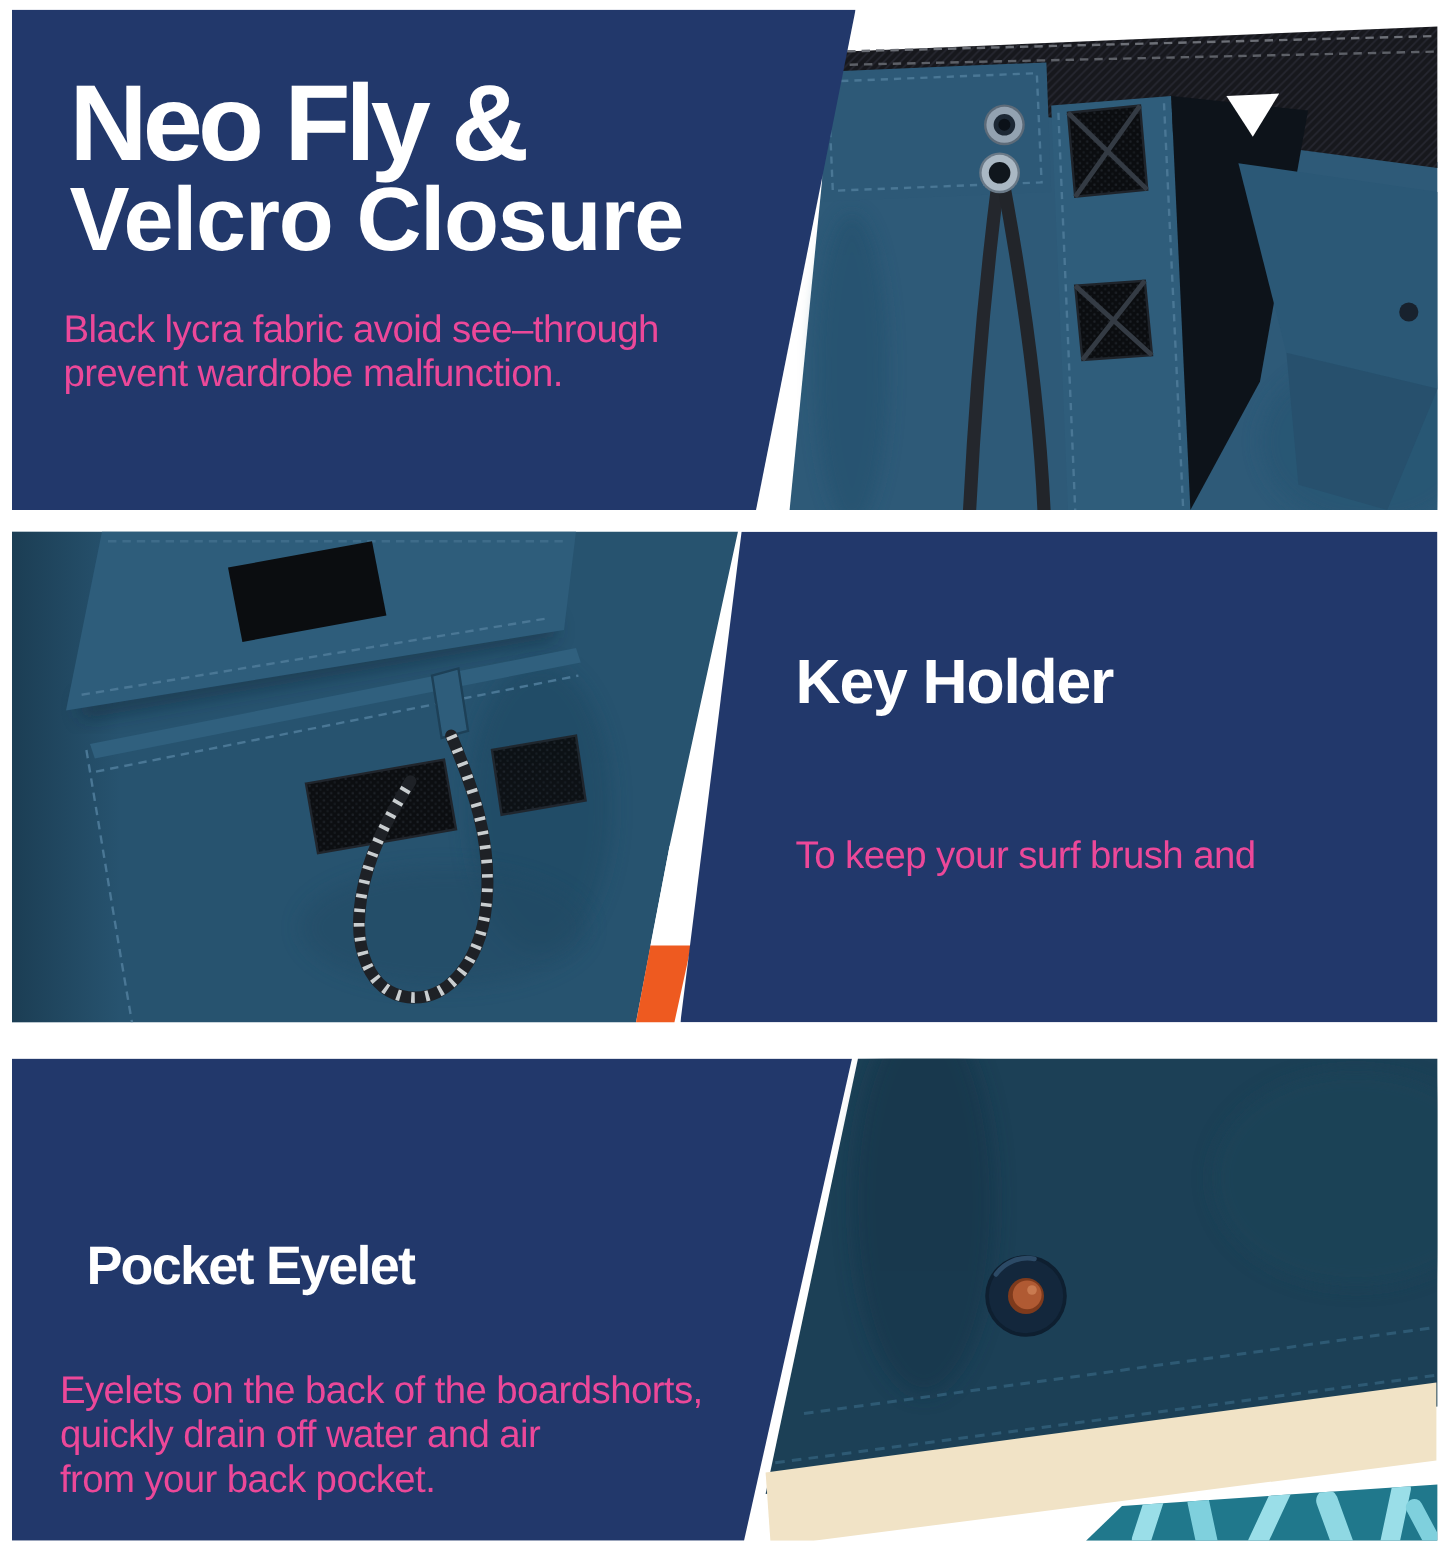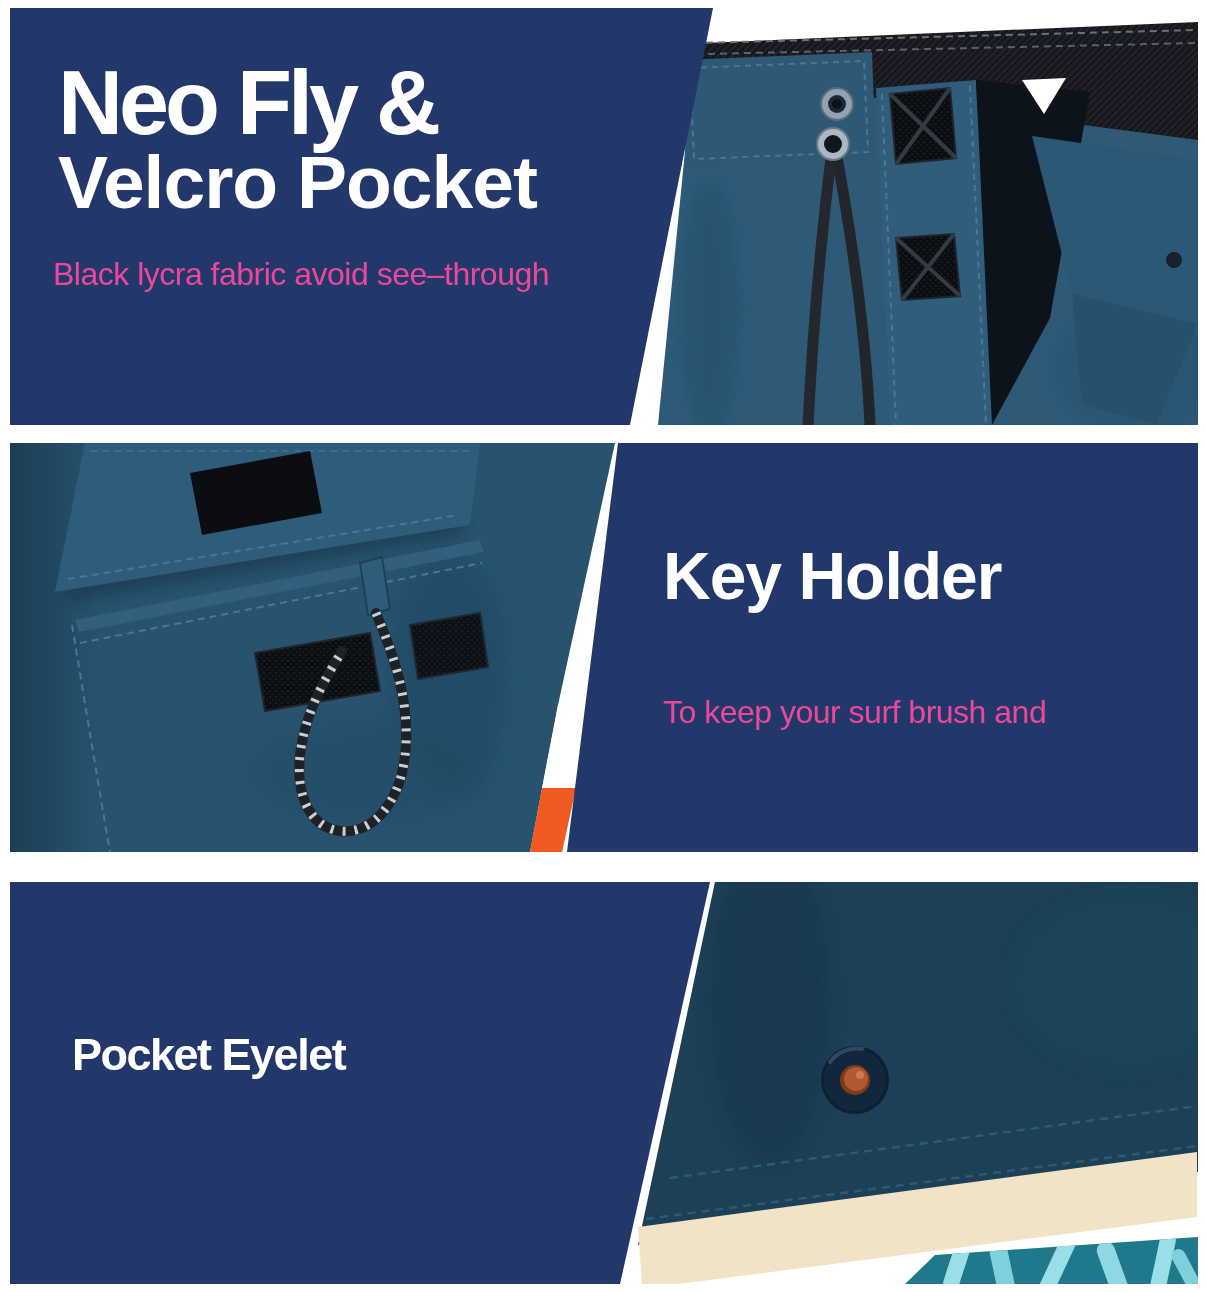--- a/index.html
+++ b/index.html
@@ -16,21 +16,21 @@
   #panel-1{clip-path:polygon(0 0,703px 0,620px 100%,0 100%);}
   #panel-2{clip-path:polygon(608px 0,100% 0,100% 100%,557px 100%);}
   #panel-3{clip-path:polygon(0 0,700px 0,610px 100%,0 100%);}
   .hline{position:absolute;color:#ffffff;font-weight:700;white-space:nowrap;line-height:1;}
   .body{position:absolute;color:#ec4899;font-weight:400;white-space:nowrap;}
   
   #s1-h1{left:48px;top:50px;font-size:90px;letter-spacing:-4px;}
   #s1-h2{left:48px;top:137px;font-size:75px;letter-spacing:-1px;}
   #s1-body{left:43px;top:248px;font-size:32px;line-height:37px;letter-spacing:-0.5px;}
   
-  #s2-h1{left:653px;top:100px;font-size:66px;letter-spacing:-1px;}
+  #s2-h1{left:653px;top:100px;font-size:52px;letter-spacing:-1px;}
   #s2-body{left:653px;top:224px;font-size:32px;line-height:38px;letter-spacing:-0.5px;margin-top:26px;}
   
   #s3-h1{left:45px;top:62px;font-size:77px;letter-spacing:-1px;}
   #s3-h2{left:62px;top:150px;font-size:45px;letter-spacing:-1.5px;}
   #s3-body{left:40px;top:258px;font-size:32px;line-height:37px;letter-spacing:-0.5px;}
 </style>
 </head>
 <body>
 
 <div id="canvas">
@@ -97,23 +97,24 @@
         <circle cx="823" cy="136" r="17" fill="#7b8induced996" opacity="0"></circle>
         <circle cx="823" cy="136" r="17" fill="#6a7987"></circle>
         <circle cx="823" cy="136" r="15" fill="#aab8c4"></circle>
         <circle cx="823" cy="136" r="9" fill="#10161d"></circle>
       </g>
 
       <path d="M905,160 L898,417" stroke="#3f6c8a" stroke-width="2" stroke-dasharray="6 6" fill="none" opacity="0"></path>
     </svg>
     <div class="panel" id="panel-1"></div>
     <div class="hline" id="s1-h1">Neo Fly &amp;</div>
-    <div class="hline" id="s1-h2">Velcro Pocket</div>
+    <div class="hline" id="s1-h2">Velcro Closure</div>
     <div class="body" id="s1-body">
       <div>Black lycra fabric avoid see–through</div>
+      <div>prevent wardrobe malfunction.</div>
     </div>
   </div>
 
   <div class="section" id="section-2">
     <svg class="photo" viewBox="0 0 1188 409" preserveAspectRatio="none">
       <defs>
         <pattern id="vmesh2" width="6" height="6" patternUnits="userSpaceOnUse">
           <rect width="6" height="6" fill="#0c0e11"></rect>
           <circle cx="2" cy="2" r="1" fill="#1e2228"></circle>
           <circle cx="5" cy="5" r="1" fill="#171b20"></circle>
@@ -206,15 +207,20 @@
           <rect x="985" y="360" width="18" height="70" rx="9" fill="#7fd0dd" transform="rotate(-12 994 395)"></rect>
           <rect x="1040" y="350" width="16" height="64" rx="8" fill="#9adee8" transform="rotate(25 1048 382)"></rect>
           <rect x="1095" y="358" width="18" height="66" rx="9" fill="#8fd8e3" transform="rotate(-20 1104 391)"></rect>
           <rect x="1145" y="350" width="16" height="62" rx="8" fill="#9adee8" transform="rotate(12 1153 381)"></rect>
           <rect x="1170" y="365" width="14" height="50" rx="7" fill="#7fd0dd" transform="rotate(-28 1177 390)"></rect>
         </g>
       </g>
     </svg>
     <div class="panel" id="panel-3"></div>
     <div class="hline" id="s3-h2">Pocket Eyelet</div>
+    <div class="body" id="s3-body">
+      <div>Eyelets on the back of the boardshorts,</div>
+      <div>quickly drain off water and air</div>
+      <div>from your back pocket.</div>
+    </div>
   </div>
 
 </div>
 
 </body></html>

